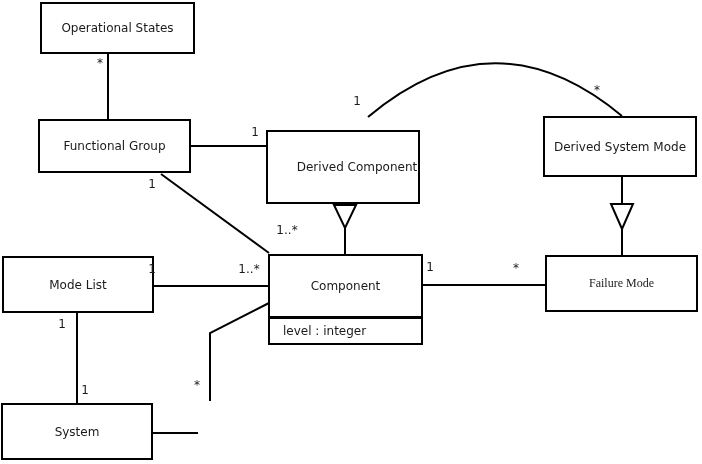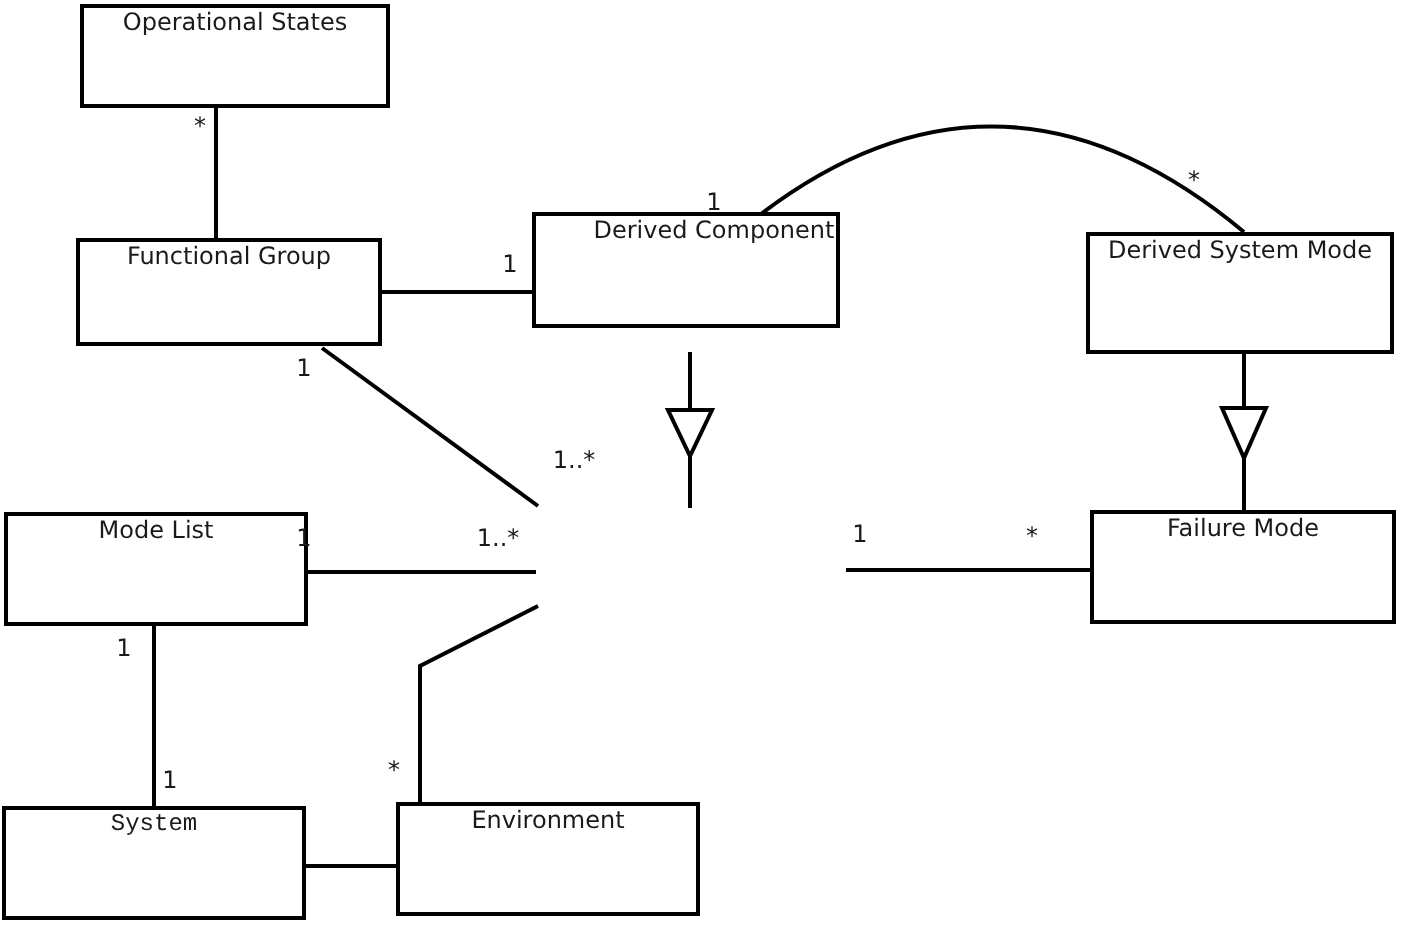--- a/index.html
+++ b/index.html
@@ -28,20 +28,21 @@
     stroke: #000000;
     stroke-width: 2;
     fill: #ffffff;
   }
 
   .uml-class {
     position: absolute;
     background: #ffffff;
     border: 2px solid #000000;
     display: flex;
+    align-items: center;
     justify-content: center;
     font-size: 12px;
     color: #1a1a1a;
     white-space: nowrap;
   }
 
   .uml-class.two-comp {
     flex-direction: column;
     align-items: stretch;
     justify-content: flex-start;
@@ -106,44 +107,49 @@
   </svg>
 
   <div class="uml-class" style="left:40px; top:2px; width:155px; height:52px;">
     <span>Operational States</span>
   </div>
 
   <div class="uml-class" style="left:38px; top:119px; width:153px; height:54px;">
     <span>Functional Group</span>
   </div>
 
-  <div class="uml-class" style="left:266px; top:106px; width:154px; height:58px;padding-left:28px;">
+  <div class="uml-class" style="left:266px; top:130px; width:154px; height:74px;padding-left:28px;">
     <span>Derived Component</span>
   </div>
 
   <div class="uml-class" style="left:543px; top:116px; width:154px; height:61px;">
     <span>Derived System Mode</span>
   </div>
 
   <div class="uml-class" style="left:2px; top:256px; width:152px; height:57px;">
     <span>Mode List</span>
   </div>
 
+  <div class="uml-class two-comp" style="left:268px; top:254px; width:155px; height:91px;">
+    <div class="name-comp">
+      <span>Component</span>
+    </div>
+    <div class="attr-comp">
+      <span>level : integer</span>
+    </div>
+  </div>
 
-  <div class="uml-class" style="left:545px; top:255px; width:153px; height:57px;">
+  <div class="uml-class" style="left:545px; top:255px; width:153px; height:57px;font-family:Liberation Serif, serif;">
     <span>Failure Mode</span>
   </div>
 
-  <div class="uml-class" style="left:1px; top:403px; width:152px; height:57px;font-family:Liberation Mono, monospace;">
+  <div class="uml-class" style="left:1px; top:403px; width:152px; height:57px;">
     <span>System</span>
   </div>
 
-  <div class="uml-class" style="left:198px; top:401px; width:152px; height:57px;">
-    <span>Environment</span>
-  </div>
 
   <span class="mult" style="left:100px; top:63px;">*</span>
   <span class="mult" style="left:255px; top:132px;">1</span>
   <span class="mult" style="left:357px; top:101px;">1</span>
   <span class="mult" style="left:597px; top:90px;">*</span>
   <span class="mult" style="left:152px; top:184px;">1</span>
   <span class="mult" style="left:287px; top:230px;">1..*</span>
   <span class="mult" style="left:152px; top:269px;">1</span>
   <span class="mult" style="left:249px; top:269px;">1..*</span>
   <span class="mult" style="left:430px; top:267px;">1</span>

